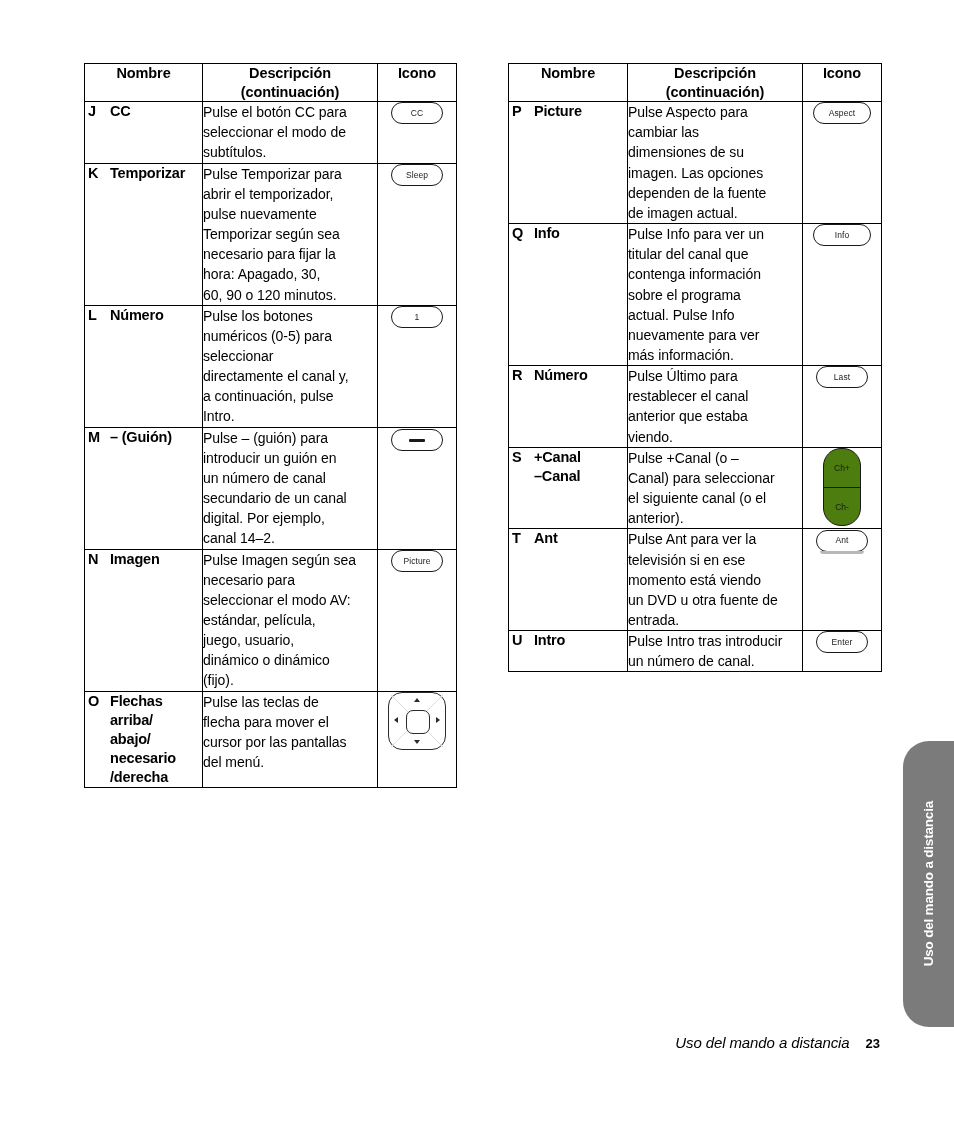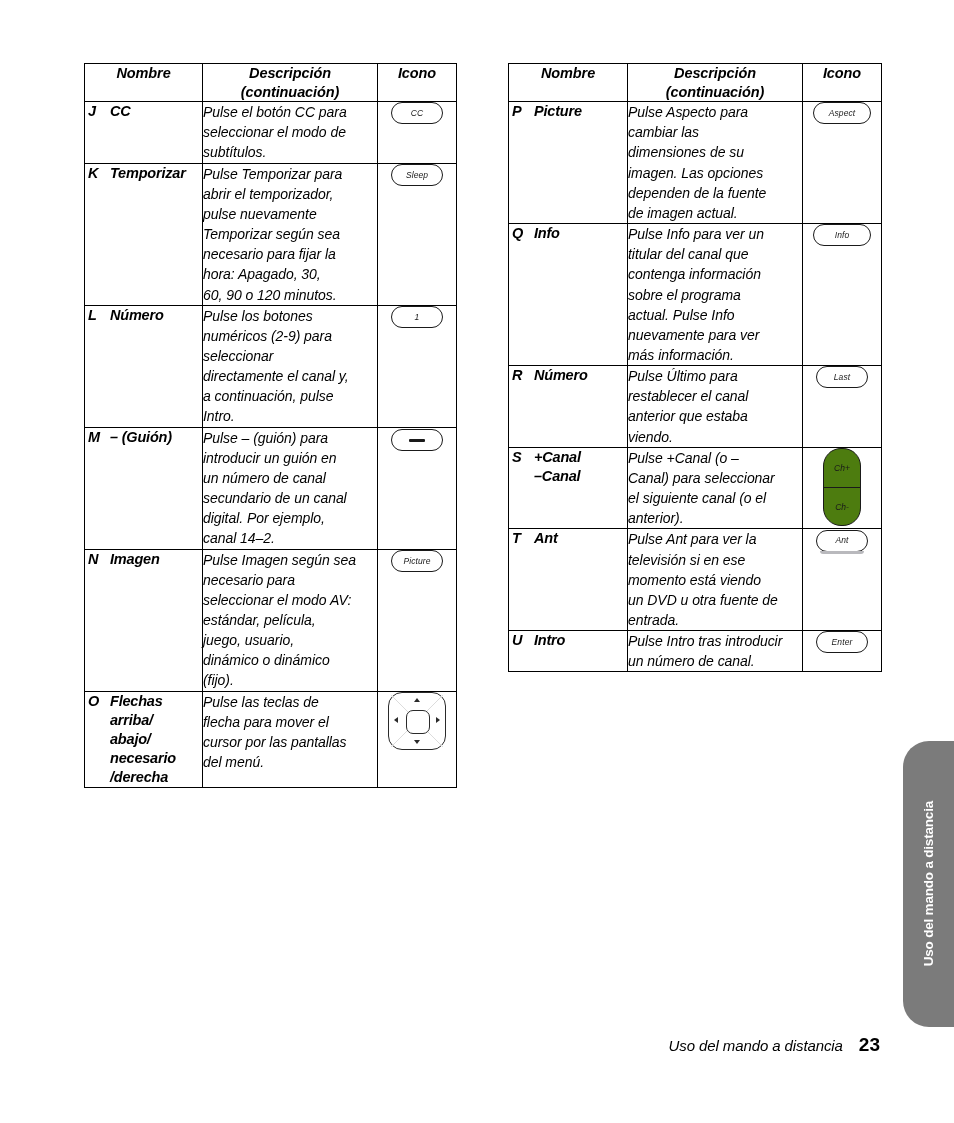--- a/index.html
+++ b/index.html
@@ -19,21 +19,20 @@
   .page {
     position: absolute;
     inset: 0;
   }
 
   
   .ref-table {
     position: absolute;
     border-collapse: collapse;
     table-layout: fixed;
-    font-style: italic;
   }
   .ref-table.left  { left: 84px;  top: 63px; width: 372px; }
   .ref-table.right { left: 508px; top: 63px; width: 373px; }
 
   .ref-table td, .ref-table th {
     border: 1.6px solid #000;
     vertical-align: top;
     padding: 0;
   }
 
@@ -244,21 +243,21 @@
     align-items: baseline;
     justify-content: flex-end;
   }
   .footer-title {
     font-style: italic;
     font-size: 15px;
     letter-spacing: -0.1px;
   }
   .footer-page {
     font-weight: bold;
-    font-size: 19px;
+    font-size: 13px;
     margin-left: 16px;
   }
 </style>
 </head>
 <body>
 
 <div class="page">
 
   <table class="ref-table left">
     <colgroup>
@@ -315,21 +314,21 @@
       </tr>
 
       <tr>
         <td class="name-cell">
           <div class="name-inner">
             <span class="name-letter">L</span>
             <span class="name-label">Número</span>
           </div>
         </td>
         <td class="desc-cell">Pulse los botones
-numéricos (2-9) para
+numéricos (0-5) para
 seleccionar
 directamente el canal y,
 a continuación, pulse
 Intro.</td>
         <td class="icon-cell">
           <span class="btn-pill pill-w50">
             <span class="cap">1</span>
           </span>
         </td>
       </tr>

